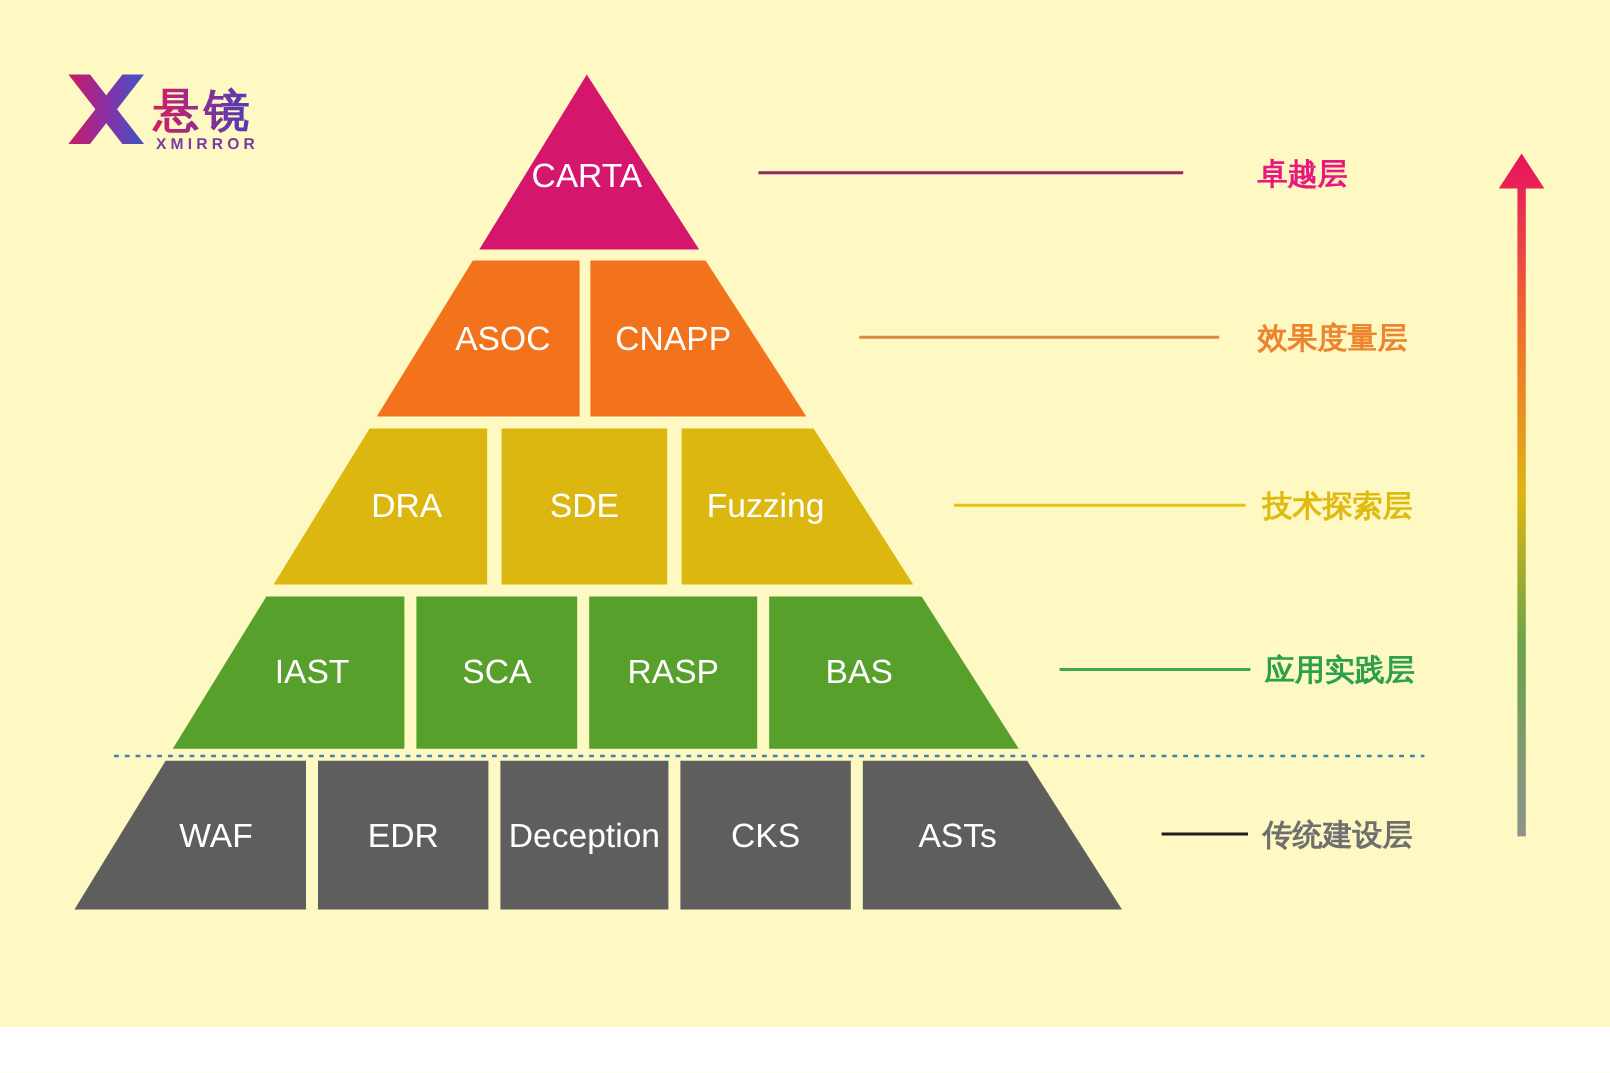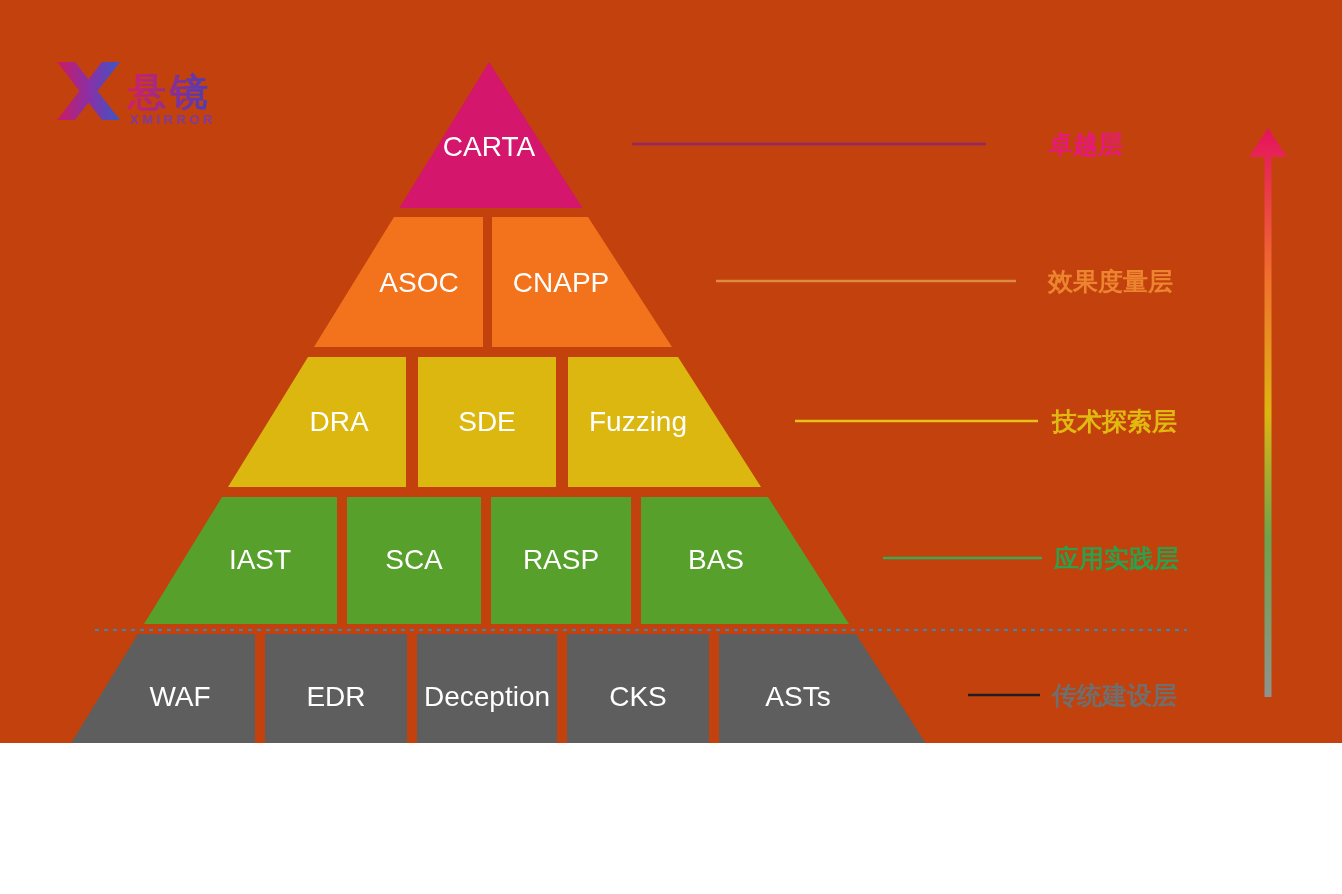--- a/index.html
+++ b/index.html
@@ -1,20 +1,20 @@
 <!DOCTYPE html>
 <html><head>
 <meta charset="utf-8">
 <style>
   html, body { margin: 0; padding: 0; background: #ffffff; }
   .stage {
     position: relative;
     width: 1342px;
-    height: 743px;
-    background: #c2410c;
+    height: 856px;
+    background: #fef9c3;
     font-family: "Liberation Sans", "DejaVu Sans", sans-serif;
     overflow: hidden;
   }
   svg { display: block; }
   .cell-label {
     fill: #ffffff;
     font-size: 28px;
     font-family: "Liberation Sans", "DejaVu Sans", sans-serif;
     text-anchor: middle;
   }

